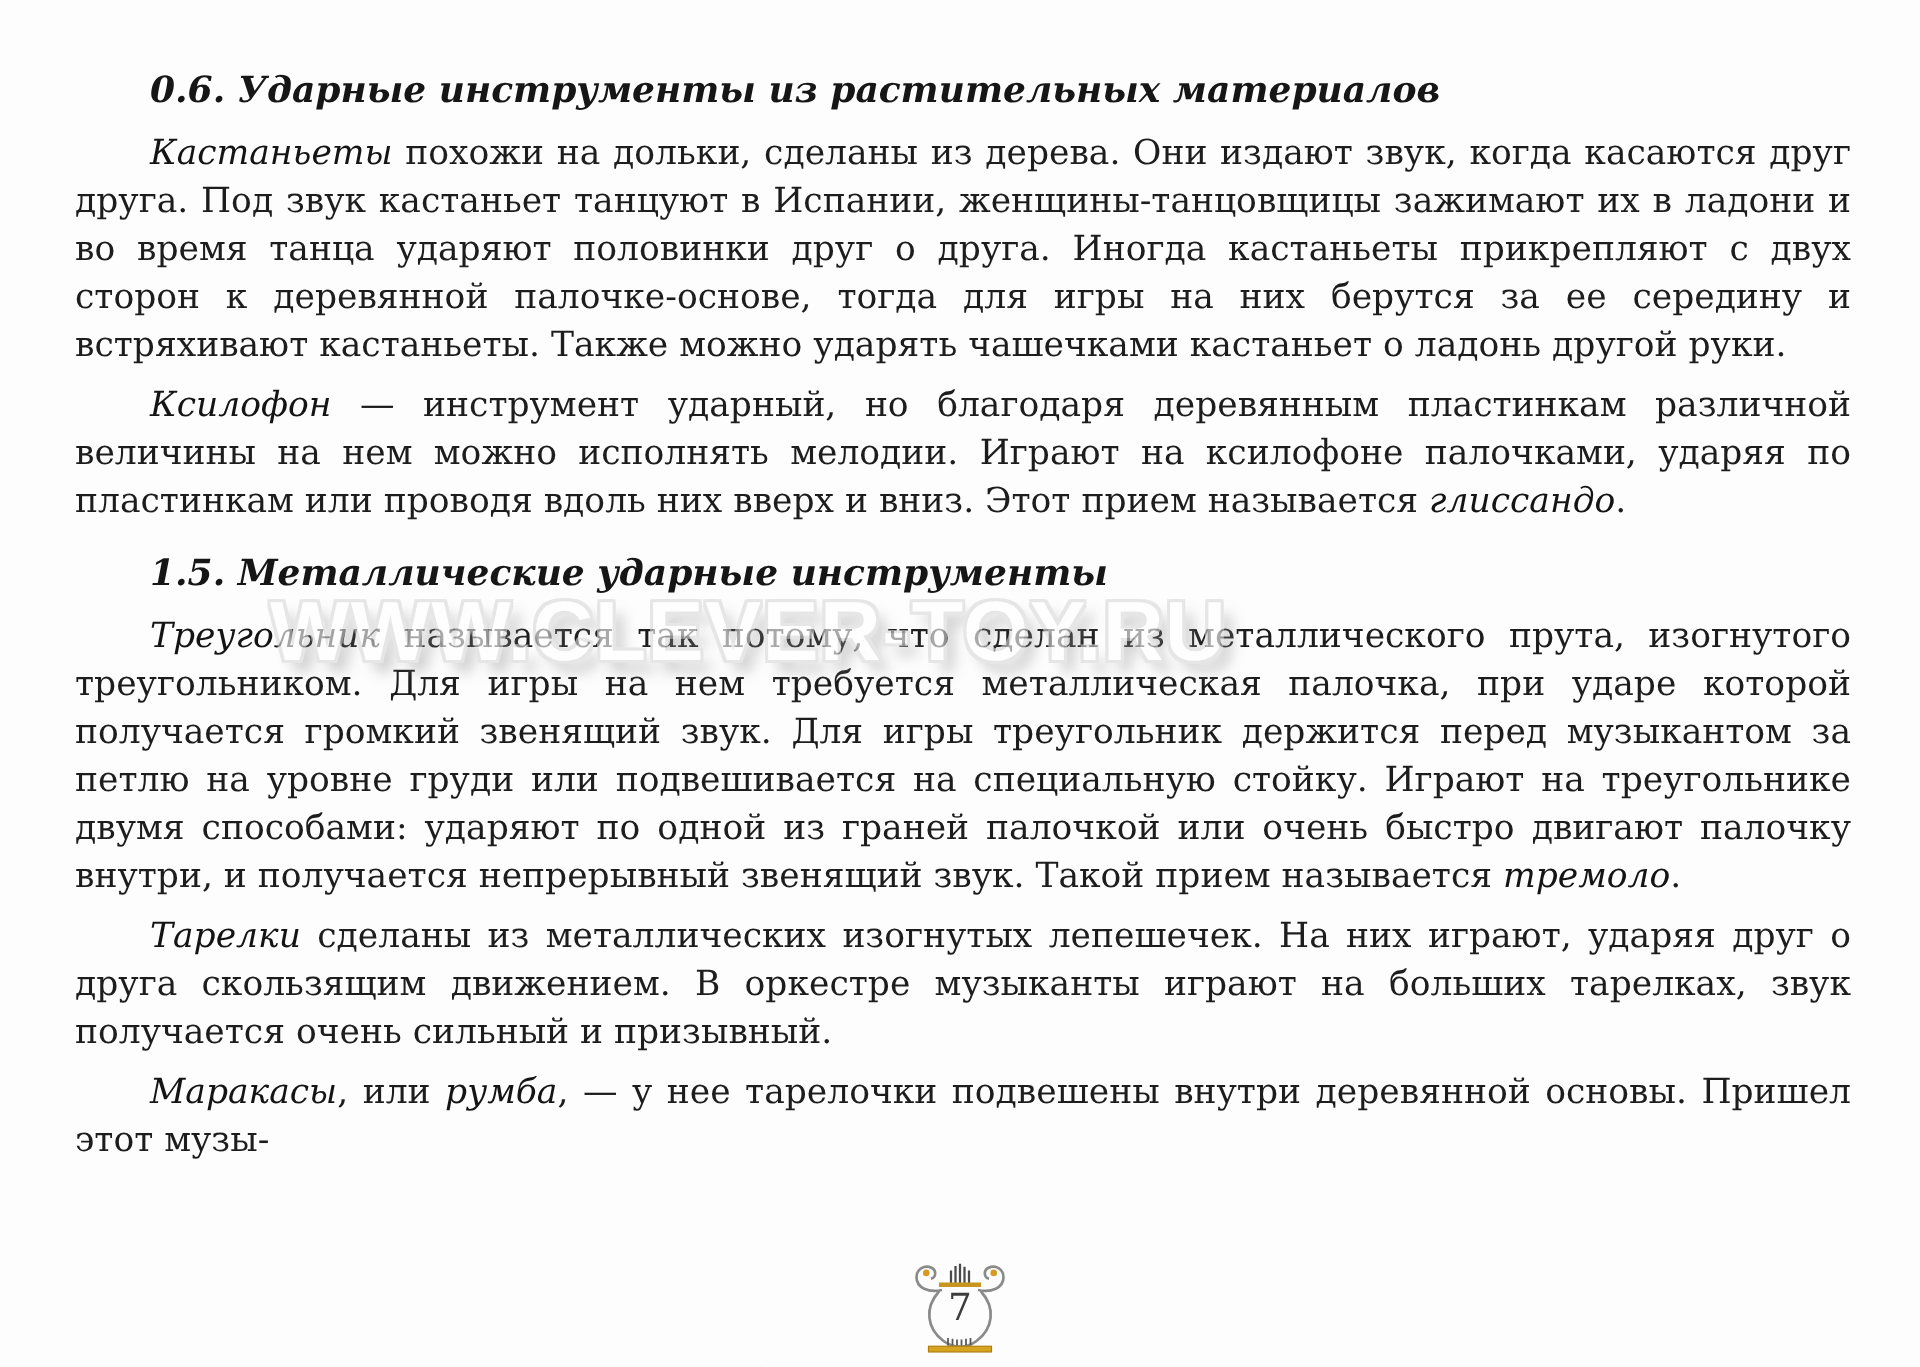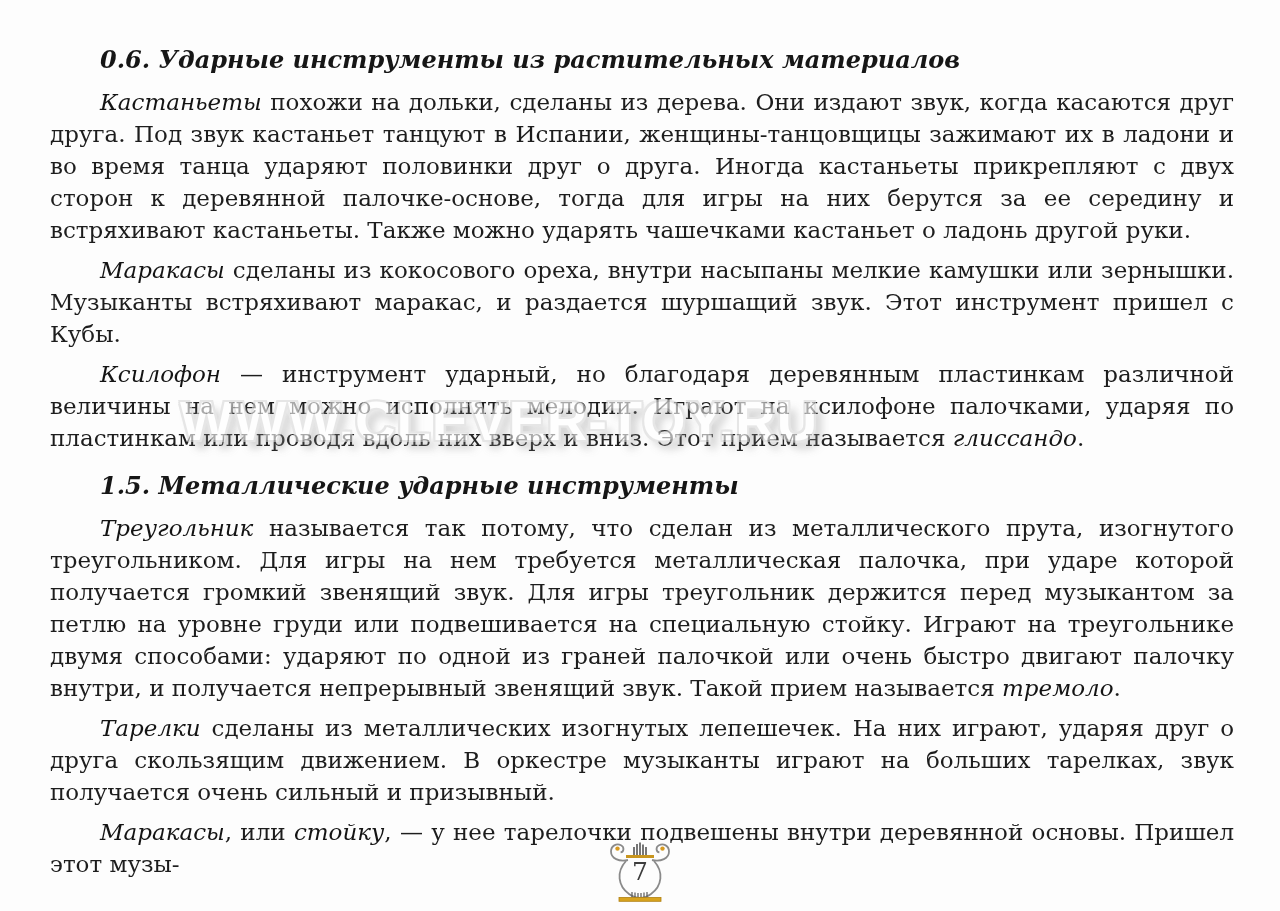--- a/index.html
+++ b/index.html
@@ -87,31 +87,30 @@
 <div class="page">
 
   <div class="watermark">WWW.CLEVER-TOY.RU</div>
 
   <div class="content">
 
     <div class="section-heading">0.6. Ударные инструменты из растительных материалов</div>
 
     <p class="para"><span class="lead">Кастаньеты</span><span> похожи на дольки, сделаны из дерева. Они издают звук, когда касаются друг друга. Под звук кастаньет танцуют в Испании, женщины-танцовщицы зажимают их в ладони и во время танца ударяют половинки друг о друга. Иногда кастаньеты прикрепляют с двух сторон к деревянной палочке-основе, тогда для игры на них берутся за ее середину и встряхивают кастаньеты. Также можно ударять чашечками кастаньет о ладонь другой руки.</span></p>
 
-    <p class="para"><span class="lead">Маракасы</span><span> сделаны из кокосового ореха, внутри насыпаны мелкие камушки или зернышки. Музыканты встряхивают маракас, и раздается шуршащий звук. Этот инструмент пришел с Кубы.</span></p>
 
     <p class="para"><span class="lead">Ксилофон</span><span> — инструмент ударный, но благодаря деревянным пластинкам различной величины на нем можно исполнять мелодии. Играют на ксилофоне палочками, ударяя по пластинкам или проводя вдоль них вверх и вниз. Этот прием называется </span><span class="term">глиссандо</span><span>.</span></p>
 
     <div class="section-heading second">1.5. Металлические ударные инструменты</div>
 
     <p class="para"><span class="lead">Треугольник</span><span> называется так потому, что сделан из металлического прута, изогнутого треугольником. Для игры на нем требуется металлическая палочка, при ударе которой получается громкий звенящий звук. Для игры треугольник держится перед музыкантом за петлю на уровне груди или подвешивается на специальную стойку. Играют на треугольнике двумя способами: ударяют по одной из граней палочкой или очень быстро двигают палочку внутри, и получается непрерывный звенящий звук. Такой прием называется </span><span class="term">тремоло</span><span>.</span></p>
 
     <p class="para"><span class="lead">Тарелки</span><span> сделаны из металлических изогнутых лепешечек. На них играют, ударяя друг о друга скользящим движением. В оркестре музыканты играют на больших тарелках, звук получается очень сильный и призывный.</span></p>
 
-    <p class="para"><span class="lead">Маракасы</span><span>, или </span><span class="term">стойку</span><span>, — у нее тарелочки подвешены внутри деревянной основы. Пришел этот музы-</span></p>
+    <p class="para"><span class="lead">Маракасы</span><span>, или </span><span class="term">румба</span><span>, — у нее тарелочки подвешены внутри деревянной основы. Пришел этот музы-</span></p>
 
   </div>
 
   <div class="footer">
     <div class="lyre-wrap">
       <svg width="84" height="64" viewBox="0 0 84 64" aria-hidden="true">
 
         <path d="M36 6 V15 M39 3 V15 M42 1.5 V15 M45 3.5 V15 M48 6 V15" stroke="#4a4a4a" stroke-width="1.5" fill="none"></path>
 
         <path d="M28 15.5 H56" stroke="#c8951e" stroke-width="3" fill="none"></path>

